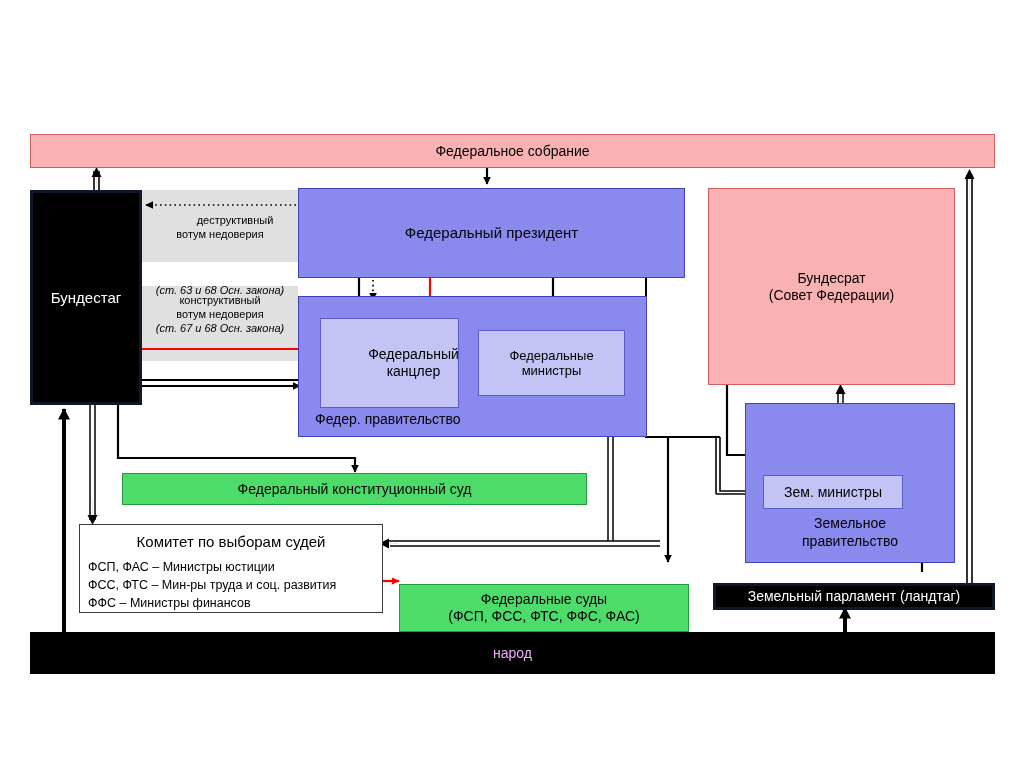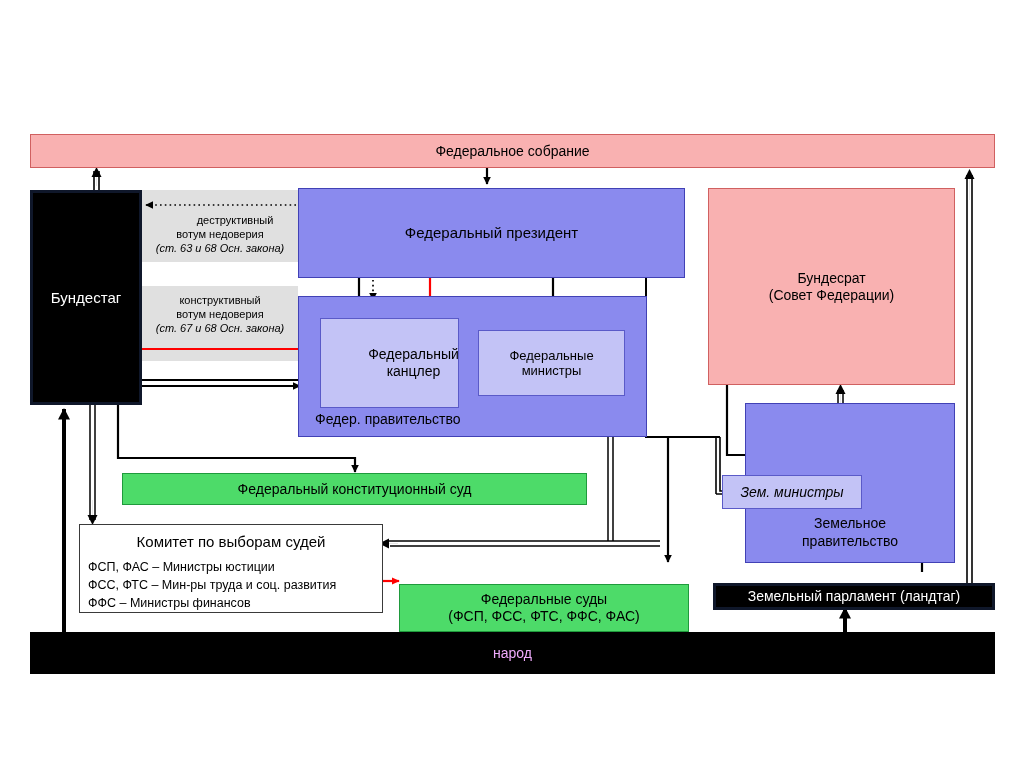--- a/index.html
+++ b/index.html
@@ -166,36 +166,36 @@
   </div>
 
   <div class="box c-blue t14" style="left:745px;top:403px;width:210px;height:160px;align-items:flex-end;justify-content:center;">
     <span style="padding:0 0 12px 0;line-height:1.25;">
       <span style="display:block;">Земельное</span>
       <span style="display:block;">правительство</span>
     </span>
   </div>
 
 
-  <div class="box c-blue-l t14" style="left:722px;top:475px;width:140px;height:34px;font-style:italic;">
+  <div class="box c-blue-l t14" style="left:763px;top:475px;width:140px;height:34px;">
     <span>Зем. министры</span>
   </div>
 
   <div class="box c-red t14" style="left:713px;top:583px;width:282px;height:27px;">
     <span>Земельный парламент (ландтаг)</span>
   </div>
 
   <div class="box c-black t14" style="left:30px;top:632px;width:965px;height:42px;">
     <span>народ</span>
   </div>
 
   <div class="lbl t11" style="left:142px;top:214px;width:156px;">
     <span style="display:block;margin-left:30px;">деструктивный</span>
     <span style="display:block;">вотум недоверия</span>
-    <span class="ital" style="display:block;">(ст. 63 и 68 Осн. закона)</span>
+    <span class="ital" style="display:block;margin-top:42px;">(ст. 63 и 68 Осн. закона)</span>
   </div>
 
   <div class="lbl t11" style="left:142px;top:294px;width:156px;">
     <span style="display:block;">конструктивный</span>
     <span style="display:block;">вотум недоверия</span>
     <span class="ital" style="display:block;">(ст. 67 и 68 Осн. закона)</span>
   </div>
 
 </div>
 

